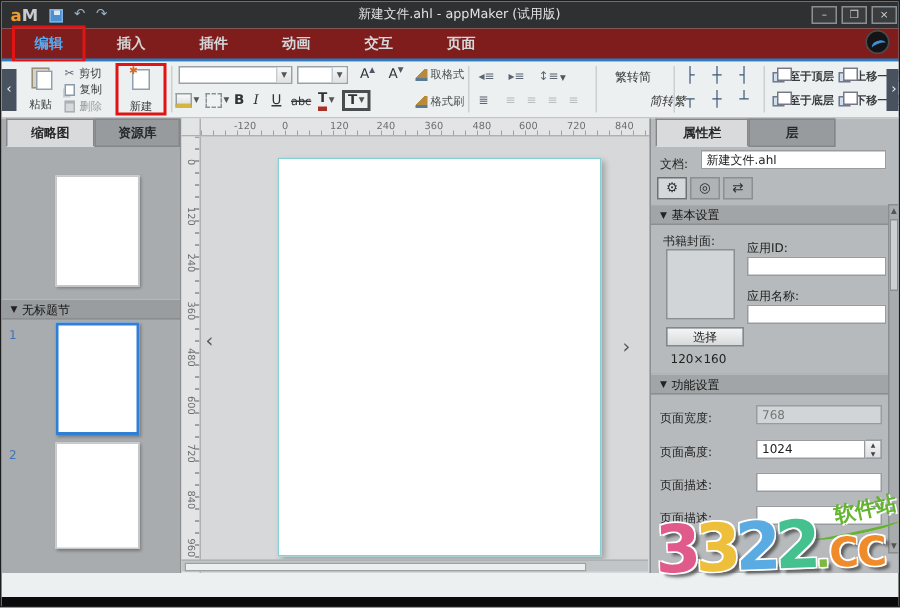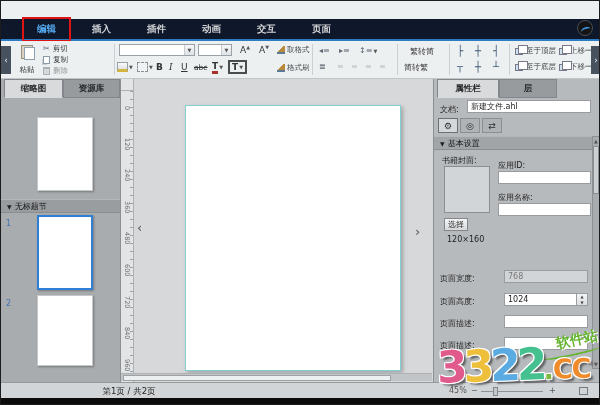--- a/index.html
+++ b/index.html
@@ -12,21 +12,21 @@
   .titlebar { position:absolute; left:0; top:0; width:600px; height:18px; background:#2e3032; display:flex; align-items:center; color:#d8d8d8; }
   .logo { margin-left:6px; font-size:11px; font-weight:bold; letter-spacing:0; }
   .logo .la { color:#f29b2d; } .logo .lm { color:#c8ccd0; }
   .tb-ic { margin-left:7px; font-size:9px; color:#9fb6c8; cursor:default; }
   .ic-save { display:inline-block; width:9px; height:9px; background:#4d8fd0; border:1px solid #7fb2e0; position:relative; margin-left:8px; }
   .ic-save::after { content:""; position:absolute; left:2px; top:0; width:4px; height:3px; background:#dce9f5; }
   .tb-title { flex:1; text-align:center; font-size:8.5px; color:#e2e2e2; }
   .winbtn { width:17px; height:12px; border:1px solid #8a8f94; margin-right:3px; display:flex; align-items:center; justify-content:center; font-size:7px; color:#cfcfcf; background:#3a3c3e; }
 
   
-  .tabrow { position:absolute; left:0; top:18px; width:600px; height:22px; background:#0f172a; border-bottom:2px solid #2b7cc2; display:flex; align-items:center; padding-left:24px; gap:12px; }
+  .tabrow { position:absolute; left:0; top:18px; width:600px; height:22px; background:#7f1d1d; border-bottom:2px solid #2b7cc2; display:flex; align-items:center; padding-left:10px; gap:12px; }
   .mtab { padding:3px 12px; font-size:9.5px; font-weight:bold; color:#d4d6d8; cursor:default; }
   .mtab.active { color:#55aaf0; outline:2px solid #e01414; outline-offset:1px; }
   .applogo-circle { position:absolute; right:8px; top:1px; width:16px; height:16px; border-radius:50%; background:#141416; border:1px solid #4a4d50; overflow:hidden; }
   .applogo-circle::after { content:""; position:absolute; left:3px; top:6px; width:10px; height:5px; border-radius:50%; border-top:2px solid #3f8fd6; transform:rotate(-20deg); }
 
   
   .ribbon { position:absolute; left:0; top:40px; width:600px; height:38px; background:#edf0f1; border-bottom:1px solid #c3c6c8; font-size:7.5px; color:#3a3d40; }
   .rsep { position:absolute; top:3px; width:1px; height:31px; background:#cdd0d2; }
   .scrollbtn { position:absolute; top:5px; width:10px; height:28px; background:#47525e; color:#e8eef4; display:flex; align-items:center; justify-content:center; font-size:9px; cursor:default; }
   .bigbtn { position:absolute; top:2px; width:28px; height:33px; display:flex; flex-direction:column; align-items:center; justify-content:space-between; padding:2px 0 1px; cursor:default; }
@@ -48,21 +48,21 @@
   .ic-fill { display:inline-block; width:11px; height:10px; background:linear-gradient(#fafafa,#e2e2e2); border:1px solid #98a0a6; border-bottom:3px solid #d2b63e; }
   .ic-bstyle { display:inline-block; width:11px; height:10px; border:1px dashed #8a9298; background:#f0f2f3; }
   .ddv { font-size:5px; color:#555; margin-left:1px; }
   .tbox { border:2px solid #4a4d50; padding:0 2px; display:flex; align-items:center; }
   .fmtbtn { position:absolute; display:flex; align-items:center; gap:2px; font-size:7.5px; color:#4a4d50; cursor:default; }
   .ic-brush { display:inline-block; width:8px; height:8px; background:linear-gradient(135deg,transparent 45%,#b98a3c 45%); border-bottom:2px solid #5a7a96; }
   .para-ic { position:absolute; font-size:8px; color:#5a6470; cursor:default; }
   .para-ic.gray { color:#b8bcbf; }
   .txtbtn2 { position:absolute; width:42px; height:13px; display:flex; align-items:center; justify-content:center; font-size:8px; color:#333; cursor:default; }
   .al-ic { position:absolute; font-size:10px; color:#3c5878; cursor:default; line-height:1; }
-  .layerbtn { position:absolute; display:flex; align-items:center; gap:3px; font-size:7.5px; color:#3a3d40; white-space:nowrap; cursor:default; }
+  .layerbtn { position:absolute; display:flex; align-items:center; gap:3px; font-size:7.5px; color:#3a3d40; white-space:nowrap; cursor:default;font-weight:bold; }
   .ic-layers { position:relative; width:8px; height:7px; border:1px solid #778; background:#cfe0ef; flex:none; }
   .ic-layers::after { content:""; position:absolute; left:2px; top:-4px; width:8px; height:7px; border:1px solid #778; background:#fff; }
 
   
   .leftpanel { position:absolute; left:0; top:78px; width:120px; height:303px; background:#a9acae; border-right:1px solid #8c8f91; }
   .rightpanel { position:absolute; left:432px; top:78px; width:168px; height:303px; background:#b7babc; border-left:1px solid #8c8f91; }
   .canvas { position:absolute; left:120px; top:78px; width:312px; height:303px; background:#d6d8d9; }
 
   .ptab { position:absolute; top:0; height:19px; display:flex; align-items:center; justify-content:center; font-size:8.5px; font-weight:bold; border:1px solid #83868a; background:#989b9d; color:#26282a; cursor:default; }
   .ptab.active { background:#d8dadc; border-bottom:1px solid #d8dadc; }
@@ -85,21 +85,21 @@
   .navchev { position:absolute; font-size:13px; color:#55585a; cursor:pointer; line-height:1; }
   .hscroll { position:absolute; left:0; bottom:1px; width:311px; height:8px; background:#c2c5c7; border-top:1px solid #aeb1b3; }
   .hscroll .thumb { position:absolute; left:2px; top:1px; width:268px; height:6px; background:#eceff0; border:1px solid #9ea1a3; }
 
   
   .flabel { position:absolute; font-size:8px; color:#222; }
   .tinput { position:absolute; height:13px; border:1px solid #989ca0; background:#fff; font-size:8px; padding:0 3px; font-family:inherit; color:#222; }
   .tinput:disabled { background:#d2d5d7; color:#777; }
   .iconbtn { position:absolute; top:39px; width:20px; height:15px; border:1px solid #8c8f91; background:#b0b3b5; display:flex; align-items:center; justify-content:center; font-size:9px; color:#2e3032; cursor:pointer; }
   .iconbtn.active { background:#d5d8da; border-color:#6e7174; }
-  .selbtn { position:absolute; width:24px; height:13px; border:1px solid #84878a; background:linear-gradient(#f4f5f6,#d7dadc); font-size:8px; display:flex; align-items:center; justify-content:center; color:#222; cursor:pointer; }
+  .selbtn { position:absolute; width:52px; height:13px; border:1px solid #84878a; background:linear-gradient(#f4f5f6,#d7dadc); font-size:8px; display:flex; align-items:center; justify-content:center; color:#222; cursor:pointer; }
   .coverbox { position:absolute; width:46px; height:47px; background:#d2d5d7; border:1px solid #8c8f91; }
   .spin { position:absolute; width:11px; height:13px; border:1px solid #989ca0; border-left:none; background:linear-gradient(#f5f5f5,#dcdee0); display:flex; flex-direction:column; align-items:center; justify-content:center; font-size:4px; color:#444; line-height:1.4; cursor:pointer; }
   .vscroll { position:absolute; right:1px; top:57px; width:8px; height:233px; background:#a9acae; border:1px solid #8c8f91; }
   .vscroll .arr { position:absolute; left:0; width:6px; font-size:5px; color:#555; text-align:center; cursor:pointer; }
   .vscroll .vthumb { position:absolute; left:0; top:9px; width:6px; height:48px; background:#cdd0d2; border:1px solid #8c8f91; cursor:pointer; }
 
   
   .statusbar { position:absolute; left:0; top:381px; width:600px; height:16px; background:#d2d5d7; border-top:1px solid #97999c; font-size:8.5px; color:#222; }
   .zoomctl { position:absolute; top:3px; font-size:8px; color:#555; }
   .sl-track { position:absolute; left:480px; top:8px; width:62px; height:1px; background:#8f9294; }
@@ -113,20 +113,30 @@
   .wm-swoosh { position:absolute; right:0; top:19px; width:58px; height:6px; border-bottom:2px solid #63b42e; border-radius:50%; transform:rotate(-10deg); }
   .wm-digits { position:absolute; left:0; top:10px; font-weight:bold; font-size:44px; letter-spacing:-4px; line-height:1;
     text-shadow:-1px -1px 0 #fff,1px -1px 0 #fff,-1px 1px 0 #fff,1px 1px 0 #fff,3px 3px 2px rgba(60,60,60,0.7); }
   .wm-cc { font-size:27px; letter-spacing:-1px; }
 </style>
 </head>
 <body>
 
 <div class="window">
 
+  <div class="titlebar">
+    <span class="logo"><b class="la">a</b><b class="lm">M</b></span>
+    <span class="ic-save"></span>
+    <span class="tb-ic">↶</span>
+    <span class="tb-ic">↷</span>
+    <span class="tb-title">新建文件.ahl - appMaker (试用版)</span>
+    <span class="winbtn">–</span>
+    <span class="winbtn">❐</span>
+    <span class="winbtn">×</span>
+  </div>
 
   <div class="tabrow">
     <span class="mtab active">编辑</span>
     <span class="mtab">插入</span>
     <span class="mtab">插件</span>
     <span class="mtab">动画</span>
     <span class="mtab">交互</span>
     <span class="mtab">页面</span>
     <span class="applogo-circle"></span>
   </div>
@@ -147,20 +157,26 @@
       <span class="minirow">
           <span class="ic-copy"></span>
           <span>复制</span>
         </span>
       <span class="minirow" style="color:#9a9da0;">
           <span class="ic-trash"></span>
           <span>删除</span>
         </span>
     </div>
 
+    <div class="redbox" style="left:76px; top:1px; width:34px; height:35px;">
+      <div class="bigbtn" style="left:1px; top:0; width:28px;">
+        <span class="ic-page"></span>
+        <span>新建</span>
+      </div>
+    </div>
 
     <span class="rsep" style="left:113px;"></span>
 
     <div class="combo" style="left:118px; top:3px; width:76px;">
         <span class="dd">▼</span>
       </div>
     <div class="combo" style="left:197px; top:3px; width:34px;">
         <span class="dd">▼</span>
       </div>
     <span class="afbtn" style="left:239px;"><span>A</span><sup>▲</sup></span>
@@ -202,21 +218,21 @@
     <span class="para-ic" style="left:358px; top:5px;">↕≡<span class="ddv">▼</span></span>
     <span class="para-ic" style="left:318px; top:21px;">≣</span>
     <span class="para-ic gray" style="left:336px; top:21px;">≡</span>
     <span class="para-ic gray" style="left:350px; top:21px;">≡</span>
     <span class="para-ic gray" style="left:364px; top:21px;">≡</span>
     <span class="para-ic gray" style="left:378px; top:21px;">≡</span>
 
     <span class="rsep" style="left:396px;"></span>
 
     <span class="txtbtn2" style="left:400px; top:4px;">繁转简</span>
-    <span class="txtbtn2" style="left:394px; top:20px;">简转繁</span>
+    <span class="txtbtn2" style="left:423px; top:20px;font-style:italic;">简转繁</span>
 
     <span class="rsep" style="left:448px;"></span>
 
     <span class="al-ic" style="left:456px; top:5px;">├</span>
     <span class="al-ic" style="left:474px; top:5px;">┼</span>
     <span class="al-ic" style="left:492px; top:5px;">┤</span>
     <span class="al-ic" style="left:456px; top:21px;">┬</span>
     <span class="al-ic" style="left:474px; top:21px;">┼</span>
     <span class="al-ic" style="left:492px; top:21px;">┴</span>
 
@@ -255,20 +271,31 @@
 
     <span class="pagenum" style="left:5px; top:140px;">1</span>
     <div class="pthumb selected" style="left:36px; top:136px; width:56px; height:75px;"></div>
 
     <span class="pagenum" style="left:5px; top:220px;">2</span>
     <div class="pthumb" style="left:36px; top:216px; width:56px; height:71px;"></div>
   </div>
 
   <div class="canvas">
     <div class="corner"></div>
+    <div class="hruler">
+      <span class="htick" style="left:22px;">-120</span>
+      <span class="htick" style="left:54px;">0</span>
+      <span class="htick" style="left:86px;">120</span>
+      <span class="htick" style="left:117px;">240</span>
+      <span class="htick" style="left:149px;">360</span>
+      <span class="htick" style="left:181px;">480</span>
+      <span class="htick" style="left:212px;">600</span>
+      <span class="htick" style="left:244px;">720</span>
+      <span class="htick" style="left:276px;">840</span>
+    </div>
     <div class="vruler">
       <span class="vtick" style="top:15px;">0</span>
       <span class="vtick" style="top:47px;">120</span>
       <span class="vtick" style="top:78px;">240</span>
       <span class="vtick" style="top:110px;">360</span>
       <span class="vtick" style="top:141px;">480</span>
       <span class="vtick" style="top:173px;">600</span>
       <span class="vtick" style="top:205px;">720</span>
       <span class="vtick" style="top:236px;">840</span>
       <span class="vtick" style="top:268px;">960</span>
@@ -302,20 +329,24 @@
 
     <span class="flabel" style="left:64px; top:81px;">应用ID:</span>
     <input class="tinput" style="left: 64px; top: 92px; width: 93px;" value="">
 
     <span class="flabel" style="left:64px; top:113px;">应用名称:</span>
     <input class="tinput" style="left: 64px; top: 124px; width: 93px;" value="">
 
     <span class="selbtn" style="left:10px; top:139px;">选择</span>
     <span class="flabel" style="left:13px; top:156px;">120×160</span>
 
+    <div class="phdr" style="top:170px; background:#a2a5a7;">
+        <span class="tri">▼</span>
+        <span>功能设置</span>
+      </div>
 
     <span class="flabel" style="left:6px; top:194px;">页面宽度:</span>
     <input class="tinput" style="left: 70px; top: 191px; width: 84px;" disabled="" value="768">
 
     <span class="flabel" style="left:6px; top:217px;">页面高度:</span>
     <input class="tinput" style="left: 70px; top: 214px; width: 73px;" value="1024">
     <span class="spin" style="left:143px; top:214px;">
         <span>▲</span>
         <span>▼</span>
       </span>
@@ -326,29 +357,20 @@
     <span class="flabel" style="left:6px; top:261px;">页面描述:</span>
     <input class="tinput" style="left: 70px; top: 258px; width: 84px;" value="">
 
     <div class="vscroll">
       <span class="arr" style="top:1px;">▲</span>
       <span class="vthumb"></span>
       <span class="arr" style="bottom:1px;">▼</span>
     </div>
   </div>
 
-  <div class="statusbar">
-    <span class="abs" style="left:58px; top:3px; width:140px; text-align:center;">第1页 / 共2页</span>
-    <span class="zoomctl" style="left:448px;">45%</span>
-    <span class="zoomctl" style="left:470px;">−</span>
-    <span class="sl-track"></span>
-    <span class="sl-thumb"></span>
-    <span class="zoomctl" style="left:548px;">+</span>
-    <span class="fitbox"></span>
-  </div>
 
   <div class="bottomstrip"></div>
 
   <div class="watermark">
     <span class="wm-site">软件站</span>
     <span class="wm-swoosh"></span>
     <div class="wm-digits">
       <span style="color:#e05a8c;">3</span><span style="color:#edbf3a;">3</span><span style="color:#5aabe2;">2</span><span style="color:#45c08f;">2</span><span class="wm-cc" style="color:#7cb93e;">.</span><span class="wm-cc" style="color:#ef8b2a;">CC</span>
     </div>
   </div>

